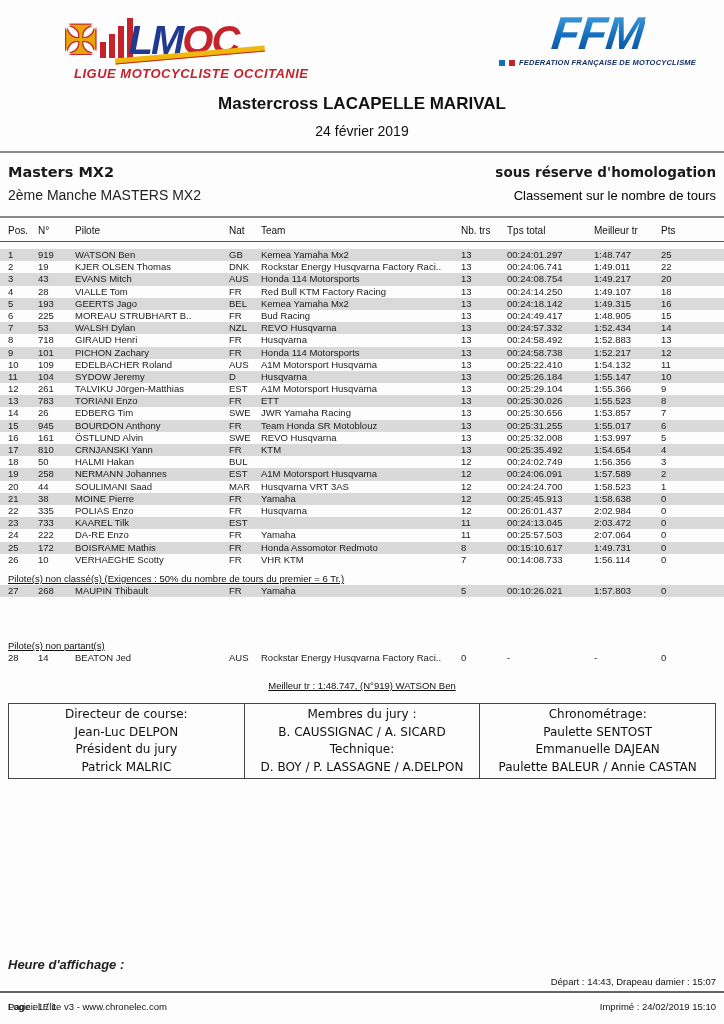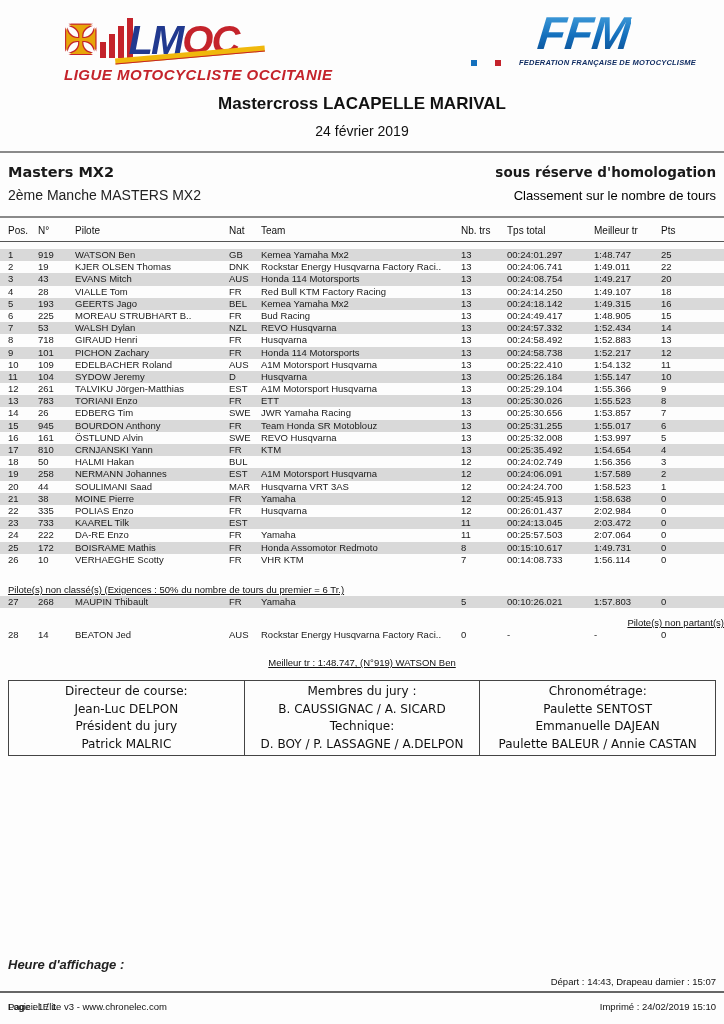--- a/index.html
+++ b/index.html
@@ -16,26 +16,26 @@
   .bars{display:flex;align-items:flex-end;gap:3px;margin-right:-4px;margin-bottom:4px;}
   .bars i{display:block;width:6px;background:#c4232b;}
   .bars i:nth-child(1){height:16px;}
   .bars i:nth-child(2){height:24px;}
   .bars i:nth-child(3){height:32px;}
   .bars i:nth-child(4){height:40px;}
   .lmoc-word{position:relative;font-weight:bold;font-style:italic;font-size:40px;line-height:44px;letter-spacing:-2px;}
   .lmoc-word .lm{color:#21398f;}
   .lmoc-word .oc{color:#c4232b;}
   .swoosh{position:absolute;left:-14px;bottom:4px;width:150px;height:5px;background:#f0b80c;transform:rotate(-5deg);border-bottom:1.5px solid #c4232b;}
-  .lmoc-tag{font-size:15px;font-weight:bold;font-style:italic;color:#c4232b;letter-spacing:.5px;margin-top:4px;}
+  .lmoc-tag{font-size:13px;font-weight:bold;font-style:italic;color:#c4232b;letter-spacing:.5px;margin-top:4px;margin-left:10px;}
   .ffm{display:flex;flex-direction:column;align-items:center;margin-right:14px;}
   .ffm-text{font-size:46px;line-height:46px;font-weight:bold;font-style:italic;letter-spacing:-1px;
     background:linear-gradient(180deg,#49a5e0 0%,#1470bd 55%,#0c4e92 100%);
     -webkit-background-clip:text;background-clip:text;color:transparent;transform:skewX(-6deg);}
-  .ffm-tagline{display:flex;align-items:center;gap:18px;margin-top:2px;}
+  .ffm-tagline{display:flex;align-items:center;gap:4px;margin-top:2px;}
   .ffm-tagline .sq{display:inline-block;width:6px;height:6px;}
   .ffm-tagline .sq.b{background:#1470bd;}
   .ffm-tagline .sq.r{background:#c4232b;}
   .ffm-tagline span{font-size:7.5px;font-weight:bold;font-style:italic;color:#122e63;letter-spacing:.2px;}
   
   .title{margin-top:12px;text-align:center;font-size:17px;font-weight:bold;color:#111;}
   .date{margin-top:9px;text-align:center;font-size:14px;font-weight:normal;color:#111;}
   .rule{margin-top:12px;height:0;border-top:2px solid #8a8a8a;}
   
   .comic{font-family:"DejaVu Sans",sans-serif;}
@@ -55,23 +55,23 @@
   .cell,.hcell{white-space:nowrap;overflow:hidden;flex-shrink:0;}
   .c-pos{width:30px;}
   .c-num{width:37px;}
   .c-pilot{width:154px;}
   .c-nat{width:32px;}
   .c-team{width:200px;}
   .c-laps{width:46px;}
   .c-total{width:87px;}
   .c-best{width:67px;}
   .c-pts{flex:1;}
-  .section-heading{margin-top:18px;padding-left:8px;font-size:9.5px;text-decoration:underline;color:#111;}
+  .section-heading{margin-top:7px;padding-left:8px;font-size:9.5px;text-decoration:underline;color:#111;}
   .single{margin-top:1px;}
-  .gap2{margin-top:9px;text-align:right;}
+  .gap2{margin-top:43px;}
   .bestlap{margin-top:16px;text-align:center;font-size:9.5px;text-decoration:underline;color:#111;}
   
   .officials{margin:12px 8px 0 8px;display:flex;border:1.5px solid #444;}
   .ocol{flex:1;border-right:1.5px solid #444;padding:2px 4px;text-align:center;}
   .ocol:last-child{border-right:none;}
   .ocol div{font-family:"DejaVu Sans",sans-serif;font-size:12px;line-height:17.5px;color:#111;white-space:nowrap;overflow:hidden;}
   
   .heure{position:absolute;left:8px;bottom:52px;font-size:13px;font-style:italic;font-weight:bold;color:#222;}
   .depart{position:absolute;right:8px;bottom:37px;font-size:9.5px;color:#111;}
   .frule{position:absolute;left:0;right:0;bottom:31px;border-top:2px solid #666;}

